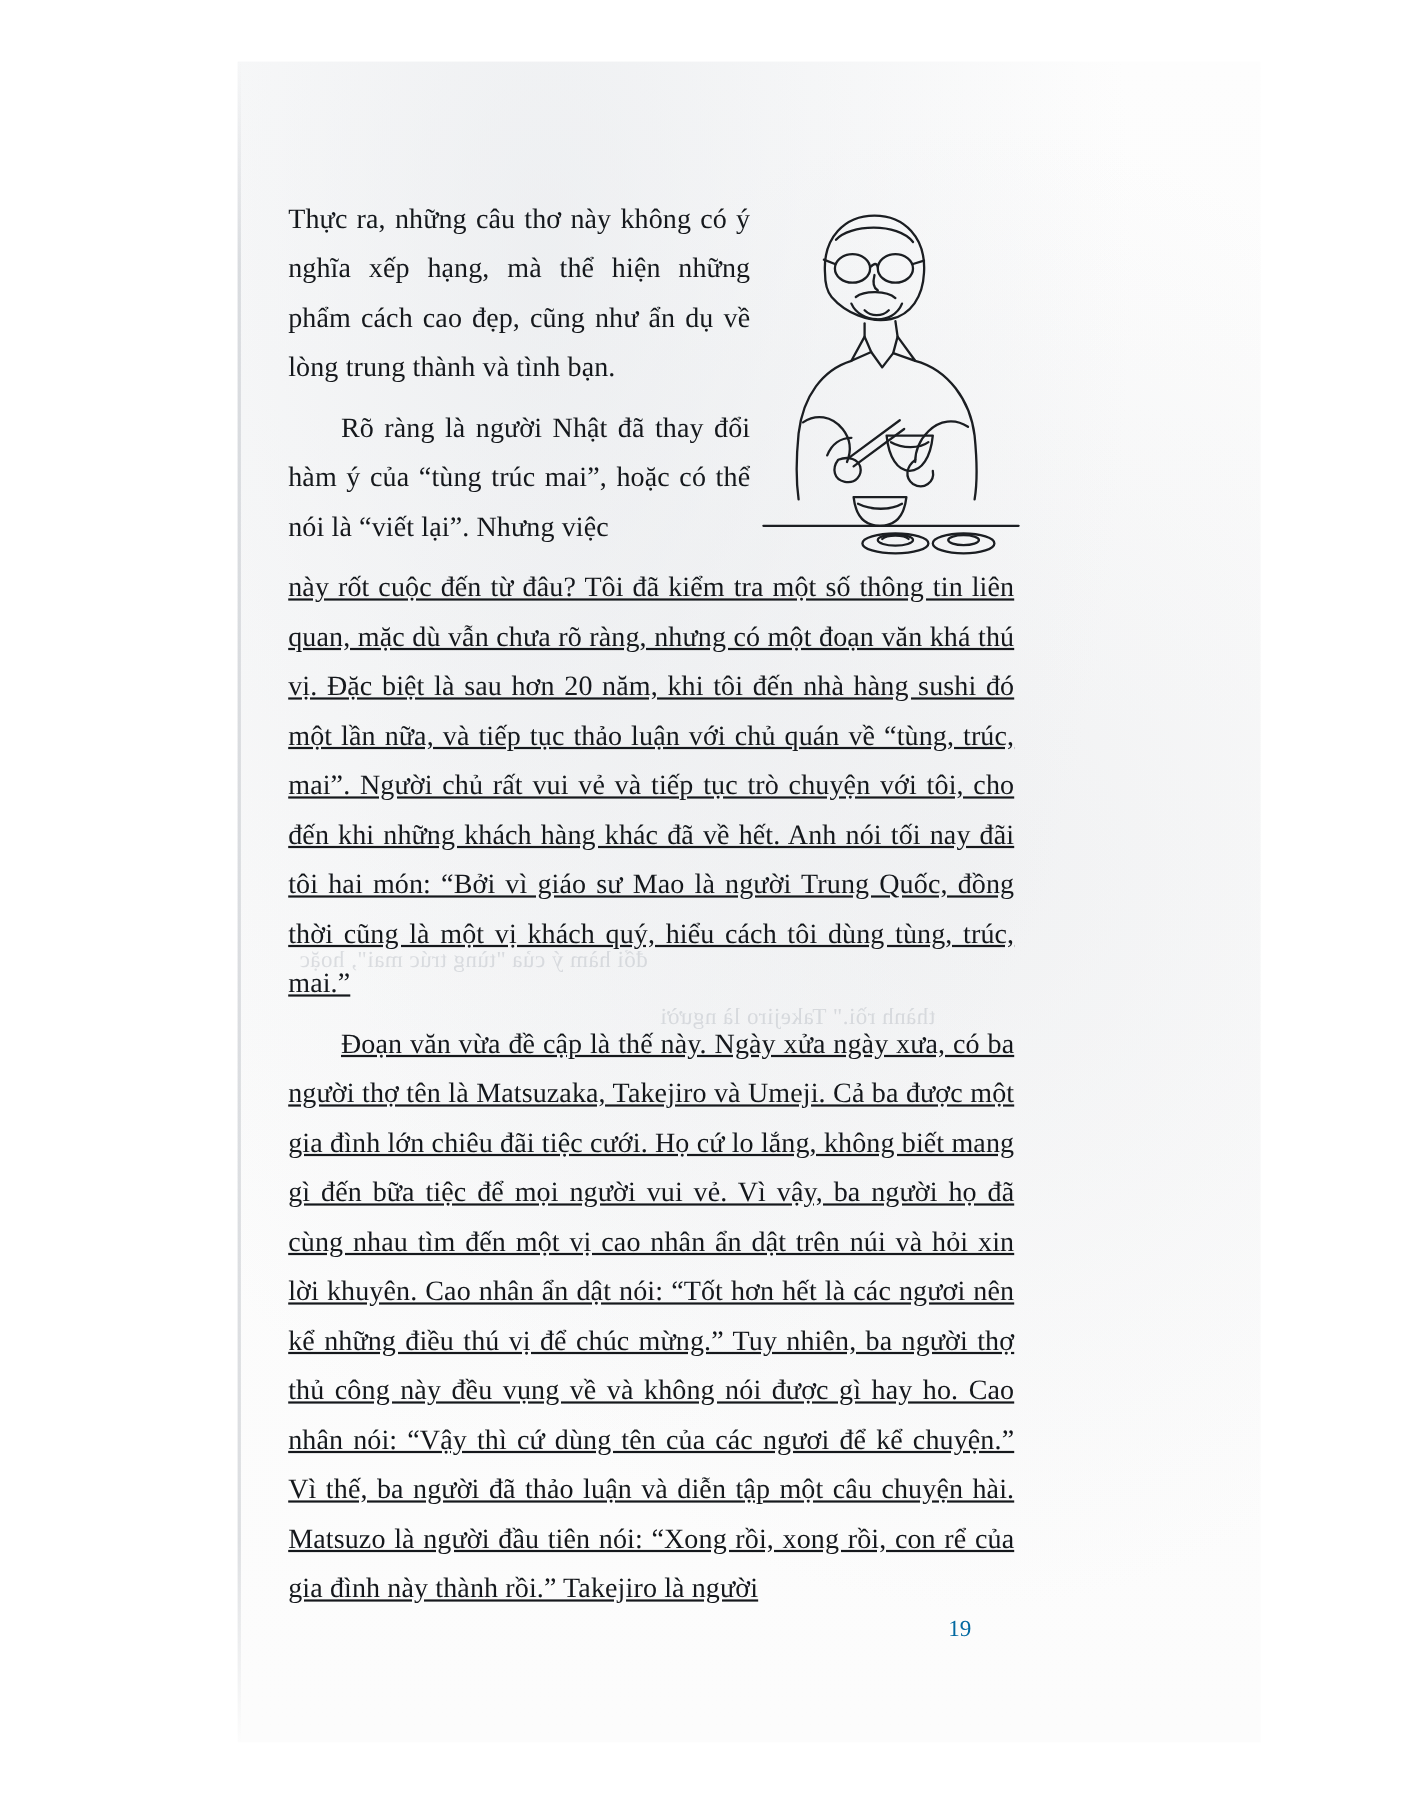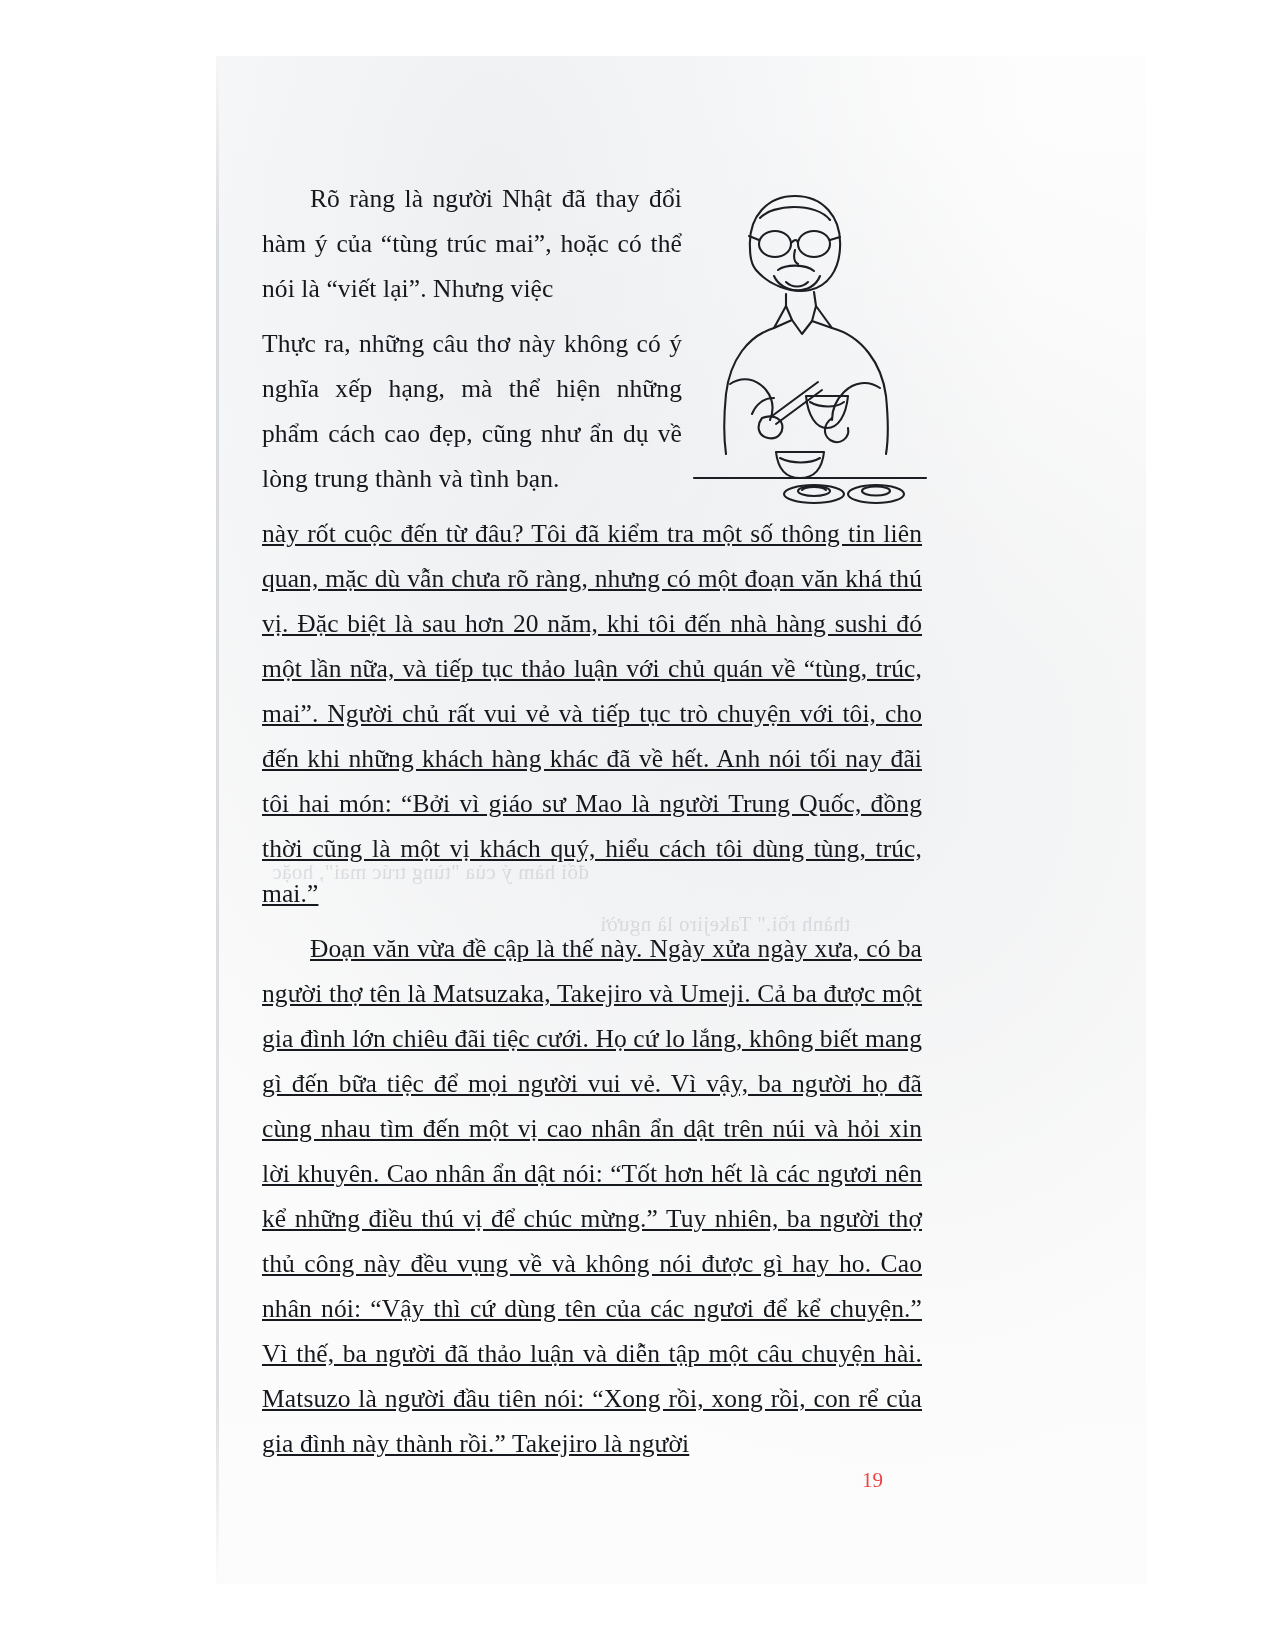--- a/index.html
+++ b/index.html
@@ -89,21 +89,21 @@
     width: 240px;
     height: 330px;
   }
   #illustration svg { display: block; }
 
   #page-number {
     position: absolute;
     left: 862px;
     top: 1468px;
     font-size: 21px;
-    color: #ef4444;
+    color: #0369a1;
     font-family: "Liberation Serif", serif;
   }
 </style>
 </head>
 <body>
 
 <div id="page">
   <div id="paper"></div>
   <div id="gutter"></div>
 
@@ -160,20 +160,20 @@
 
       <ellipse cx="124" cy="316" rx="30" ry="9"></ellipse>
       <ellipse cx="124" cy="313" rx="16" ry="5"></ellipse>
       <path d="M112 312 C116 308 132 308 136 312"></path>
       <ellipse cx="186" cy="316" rx="28" ry="9"></ellipse>
       <ellipse cx="186" cy="313" rx="14" ry="4.5"></ellipse>
     </svg>
   </div>
 
   <div id="text-column">
+    <p class="para narrow">Thực ra, những câu thơ này không có ý nghĩa xếp hạng, mà thể hiện những phẩm cách cao đẹp, cũng như ẩn dụ về lòng trung thành và tình bạn.</p>
     <p class="para narrow indent">Rõ ràng là người Nhật đã thay đổi hàm ý của “tùng trúc mai”, hoặc có thể nói là “viết lại”. Nhưng việc</p>
-    <p class="para narrow">Thực ra, những câu thơ này không có ý nghĩa xếp hạng, mà thể hiện những phẩm cách cao đẹp, cũng như ẩn dụ về lòng trung thành và tình bạn.</p>
     <p class="para wide">này rốt cuộc đến từ đâu? Tôi đã kiểm tra một số thông tin liên quan, mặc dù vẫn chưa rõ ràng, nhưng có một đoạn văn khá thú vị. Đặc biệt là sau hơn 20 năm, khi tôi đến nhà hàng sushi đó một lần nữa, và tiếp tục thảo luận với chủ quán về “tùng, trúc, mai”. Người chủ rất vui vẻ và tiếp tục trò chuyện với tôi, cho đến khi những khách hàng khác đã về hết. Anh nói tối nay đãi tôi hai món: “Bởi vì giáo sư Mao là người Trung Quốc, đồng thời cũng là một vị khách quý, hiểu cách tôi dùng tùng, trúc, mai.”</p>
     <p class="para wide indent">Đoạn văn vừa đề cập là thế này. Ngày xửa ngày xưa, có ba người thợ tên là Matsuzaka, Takejiro và Umeji. Cả ba được một gia đình lớn chiêu đãi tiệc cưới. Họ cứ lo lắng, không biết mang gì đến bữa tiệc để mọi người vui vẻ. Vì vậy, ba người họ đã cùng nhau tìm đến một vị cao nhân ẩn dật trên núi và hỏi xin lời khuyên. Cao nhân ẩn dật nói: “Tốt hơn hết là các ngươi nên kể những điều thú vị để chúc mừng.” Tuy nhiên, ba người thợ thủ công này đều vụng về và không nói được gì hay ho. Cao nhân nói: “Vậy thì cứ dùng tên của các ngươi để kể chuyện.” Vì thế, ba người đã thảo luận và diễn tập một câu chuyện hài. Matsuzo là người đầu tiên nói: “Xong rồi, xong rồi, con rể của gia đình này thành rồi.” Takejiro là người</p>
   </div>
 
   <div id="page-number">19</div>
 </div>
 
 </body></html>

